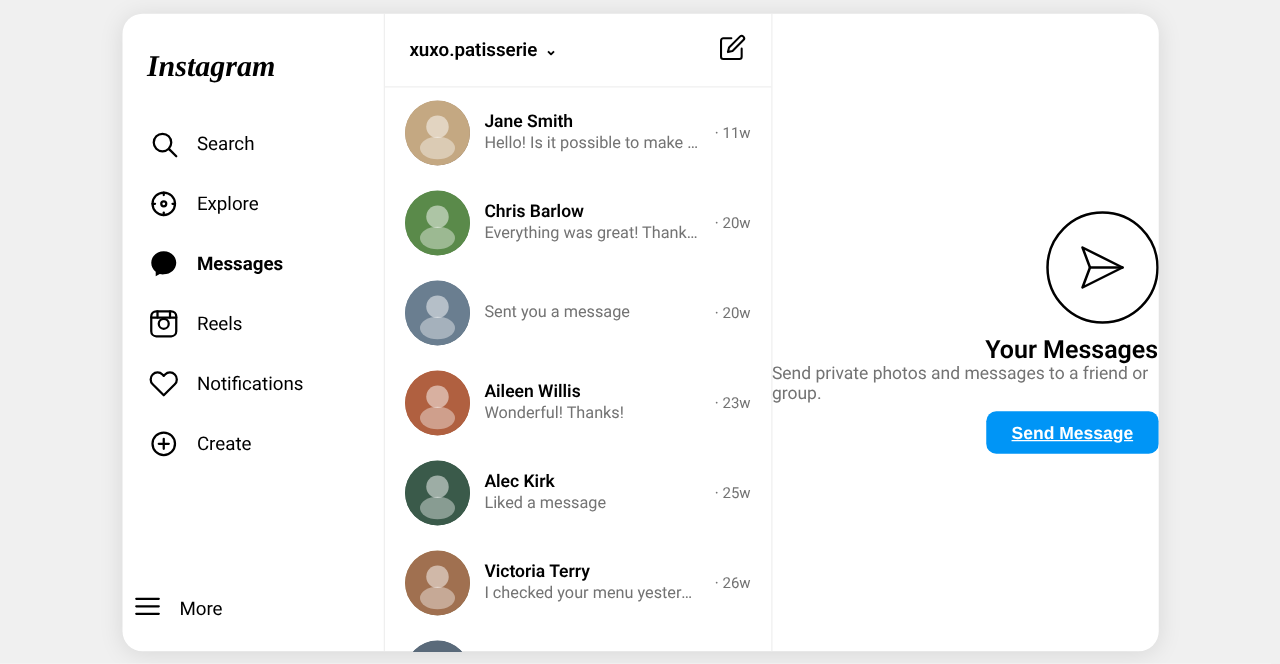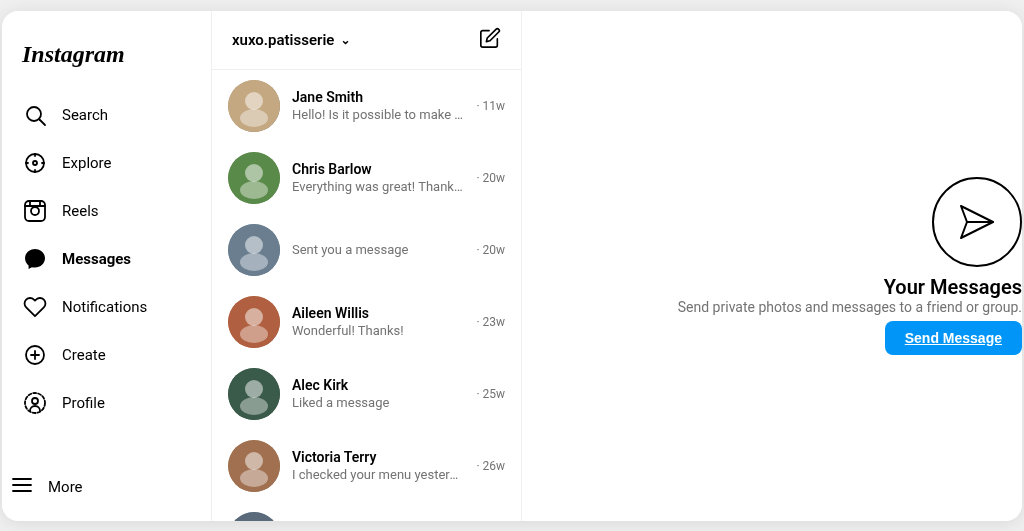--- a/index.html
+++ b/index.html
@@ -5,21 +5,21 @@
     * { box-sizing: border-box; margin: 0; padding: 0; }
     body {
       background: #f0f0f0;
       display: flex;
       align-items: center;
       justify-content: center;
       min-height: 100vh;
       font-family: -apple-system, BlinkMacSystemFont, 'Segoe UI', Roboto, sans-serif;
     }
     .app-container {
-      width: 1020px;
+      width: 829px;
       height: 510px;
       background: #fff;
       border-radius: 16px;
       box-shadow: 0 2px 20px rgba(0,0,0,0.1);
       display: flex;
       overflow: hidden;
     }
     
     .sidebar {
       width: 210px;
@@ -224,72 +224,62 @@
             <circle cx="12" cy="12" r="2"></circle>
             <line x1="12" y1="3" x2="12" y2="5"></line>
             <line x1="12" y1="19" x2="12" y2="21"></line>
             <line x1="3" y1="12" x2="5" y2="12"></line>
             <line x1="19" y1="12" x2="21" y2="12"></line>
           </svg>
         </span>
         <span>Explore</span>
       </div>
 
+      <div class="sidebar-item active">
+        <span class="icon">
+          <svg width="24" height="24" viewBox="0 0 24 24" fill="#000" stroke="#000" stroke-width="0">
+            <path d="M12 2C6.477 2 2 6.145 2 11.243c0 2.906 1.386 5.51 3.567 7.232V22l3.268-1.795A10.8 10.8 0 0012 20.485c5.523 0 10-4.145 10-9.242C22 6.145 17.523 2 12 2z"></path>
+          </svg>
+        </span>
+        <span style="font-weight:700;">Messages</span>
+      </div>
+
       <div class="sidebar-item">
         <span class="icon">
           <svg width="24" height="24" viewBox="0 0 24 24" fill="none" stroke="#000" stroke-width="1.8" stroke-linecap="round" stroke-linejoin="round">
             <rect x="2" y="2" width="20" height="20" rx="4"></rect>
             <circle cx="12" cy="12" r="4"></circle>
             <line x1="2" y1="7" x2="22" y2="7"></line>
             <line x1="7" y1="2" x2="7" y2="7"></line>
             <line x1="17" y1="2" x2="17" y2="7"></line>
           </svg>
         </span>
         <span>Reels</span>
       </div>
 
-      <div class="sidebar-item active">
-        <span class="icon">
-          <svg width="24" height="24" viewBox="0 0 24 24" fill="#000" stroke="#000" stroke-width="0">
-            <path d="M12 2C6.477 2 2 6.145 2 11.243c0 2.906 1.386 5.51 3.567 7.232V22l3.268-1.795A10.8 10.8 0 0012 20.485c5.523 0 10-4.145 10-9.242C22 6.145 17.523 2 12 2z"></path>
-          </svg>
-        </span>
-        <span style="font-weight:700;">Messages</span>
-      </div>
-
       <div class="sidebar-item">
         <span class="icon">
           <svg width="24" height="24" viewBox="0 0 24 24" fill="none" stroke="#000" stroke-width="1.8" stroke-linecap="round" stroke-linejoin="round">
             <path d="M20.84 4.61a5.5 5.5 0 00-7.78 0L12 5.67l-1.06-1.06a5.5 5.5 0 00-7.78 7.78L12 21.23l8.84-8.84a5.5 5.5 0 000-7.78z"></path>
           </svg>
         </span>
         <span>Notifications</span>
       </div>
 
       <div class="sidebar-item">
         <span class="icon">
           <svg width="24" height="24" viewBox="0 0 24 24" fill="none" stroke="#000" stroke-width="1.8" stroke-linecap="round">
             <circle cx="12" cy="12" r="9"></circle>
             <line x1="12" y1="8" x2="12" y2="16"></line>
             <line x1="8" y1="12" x2="16" y2="12"></line>
           </svg>
         </span>
         <span>Create</span>
       </div>
 
-      <div class="sidebar-item">
-        <span class="icon">
-          <svg width="24" height="24" viewBox="0 0 24 24" fill="none" stroke-width="1.8" stroke-linecap="round">
-            <circle cx="12" cy="12" r="10" stroke="#000" stroke-dasharray="3 2"></circle>
-            <circle cx="12" cy="10" r="3" stroke="#000"></circle>
-            <path d="M7 20c0-2.8 2.2-5 5-5s5 2.2 5 5" stroke="#000"></path>
-          </svg>
-        </span>
-        <span>Profile</span>
-      </div>
 
     </nav>
 
     <div class="sidebar-more">
       <span class="icon">
         <svg width="24" height="24" viewBox="0 0 24 24" fill="none" stroke="#000" stroke-width="1.8" stroke-linecap="round">
           <line x1="3" y1="6" x2="21" y2="6"></line>
           <line x1="3" y1="12" x2="21" y2="12"></line>
           <line x1="3" y1="18" x2="21" y2="18"></line>
         </svg>

